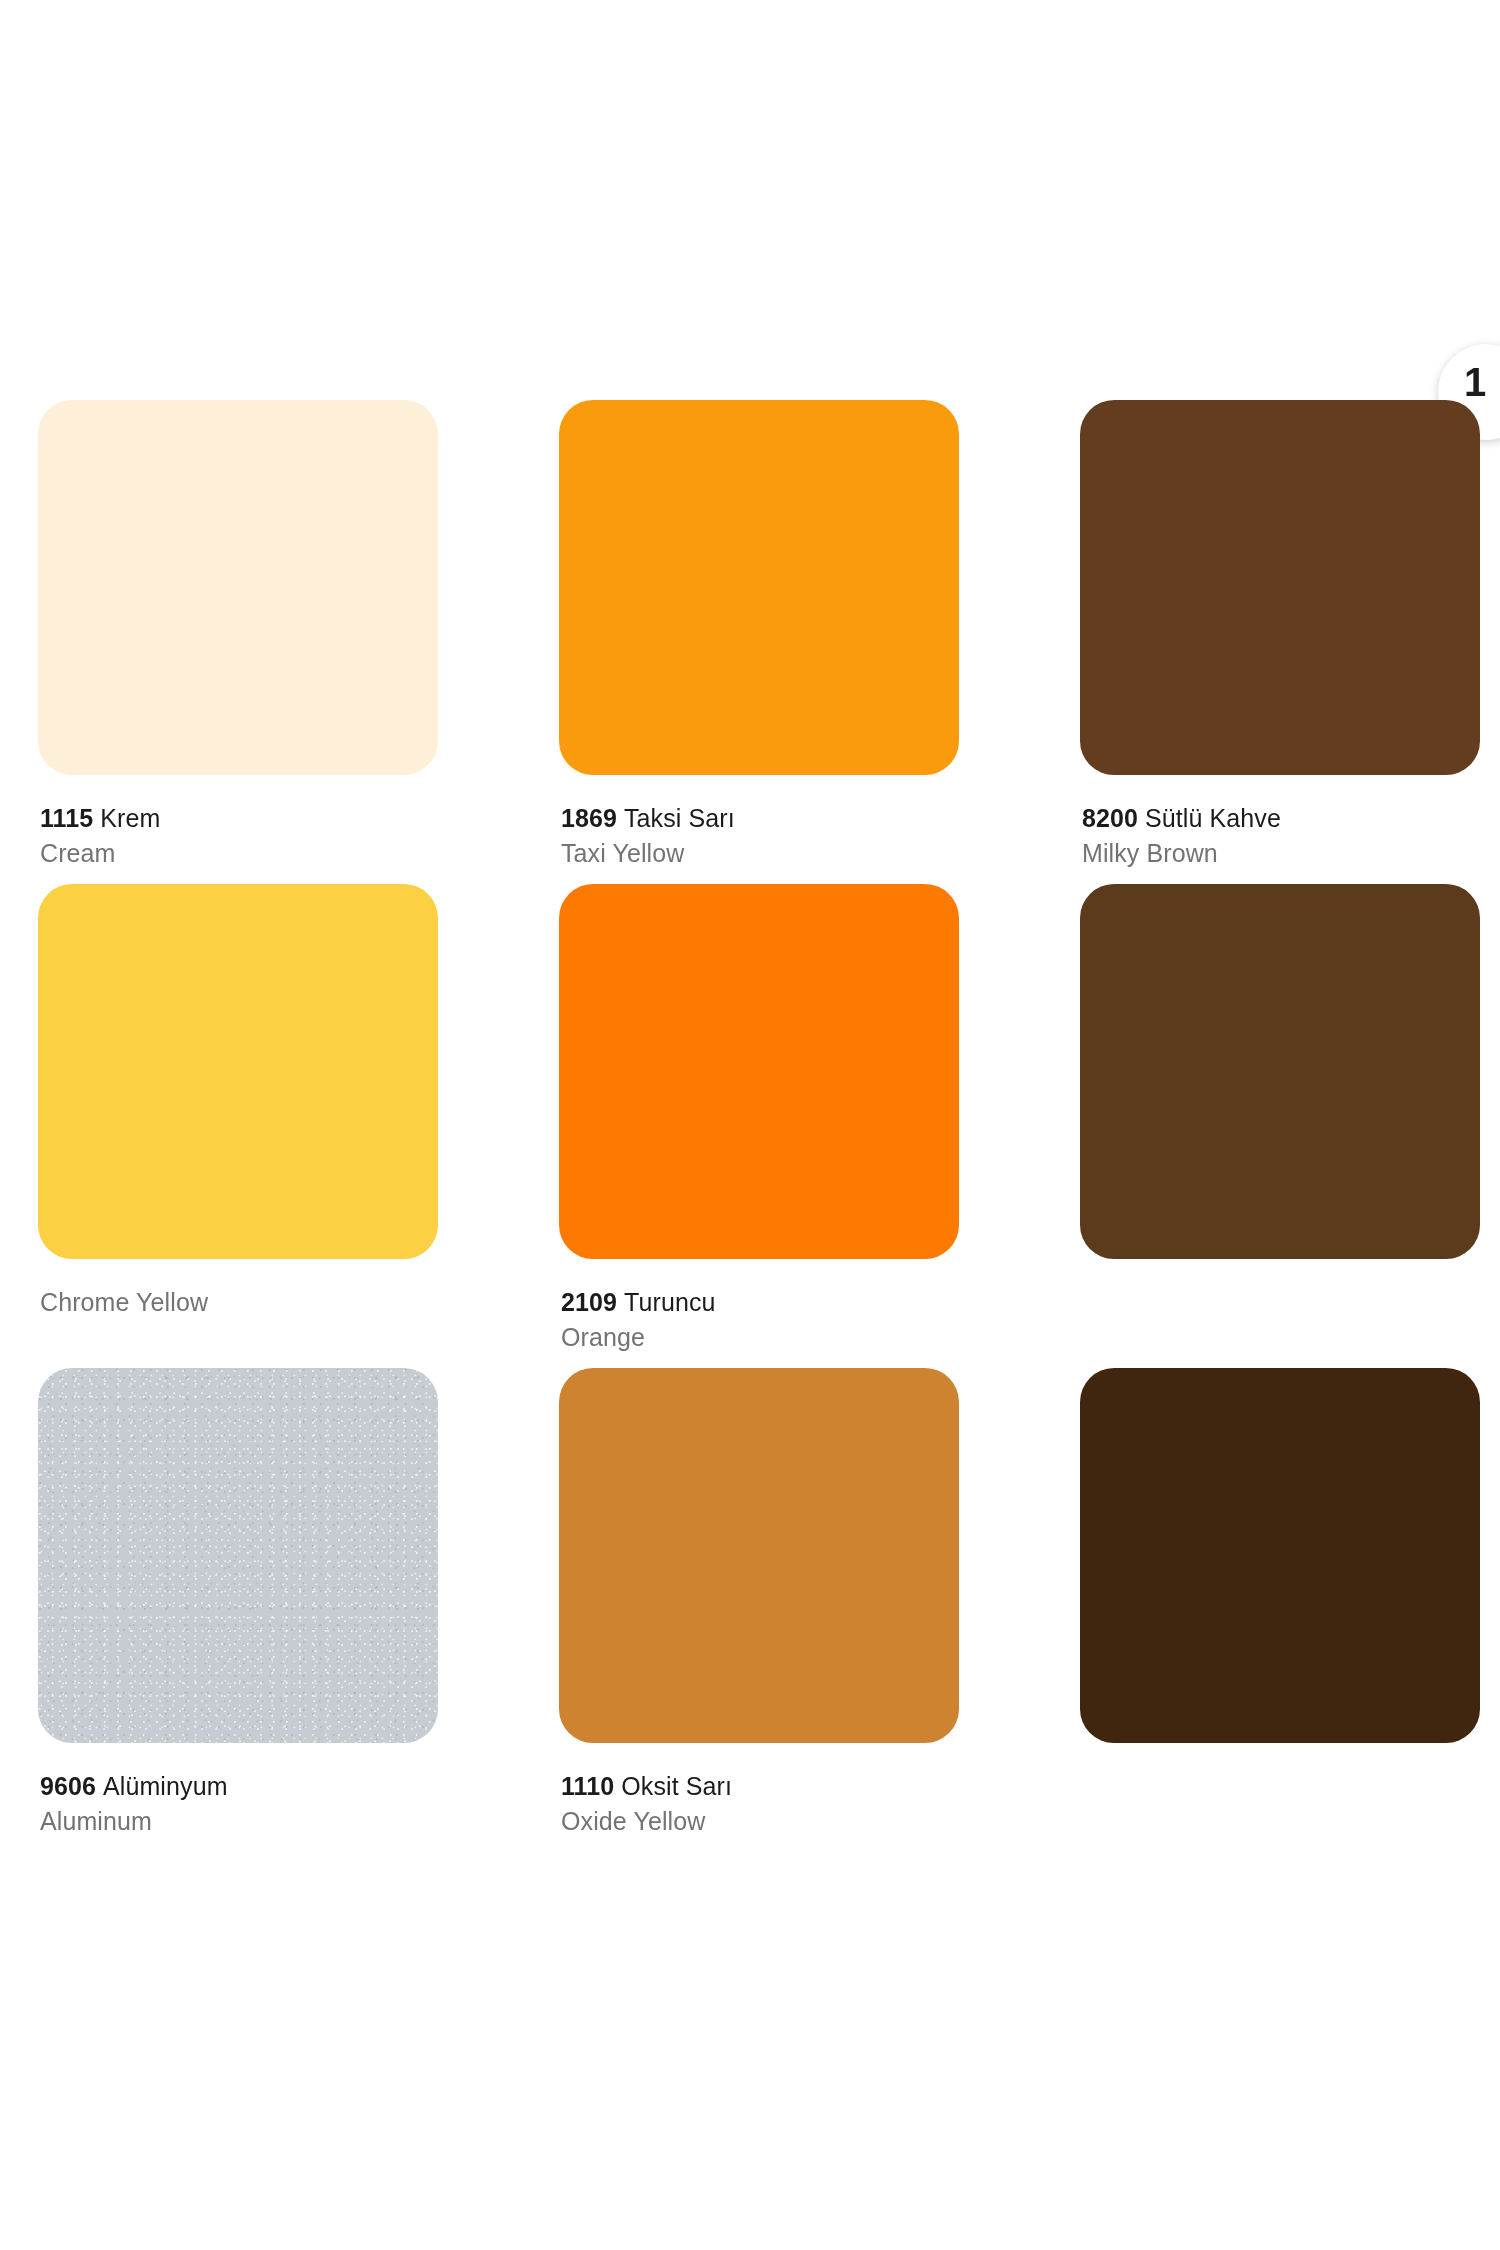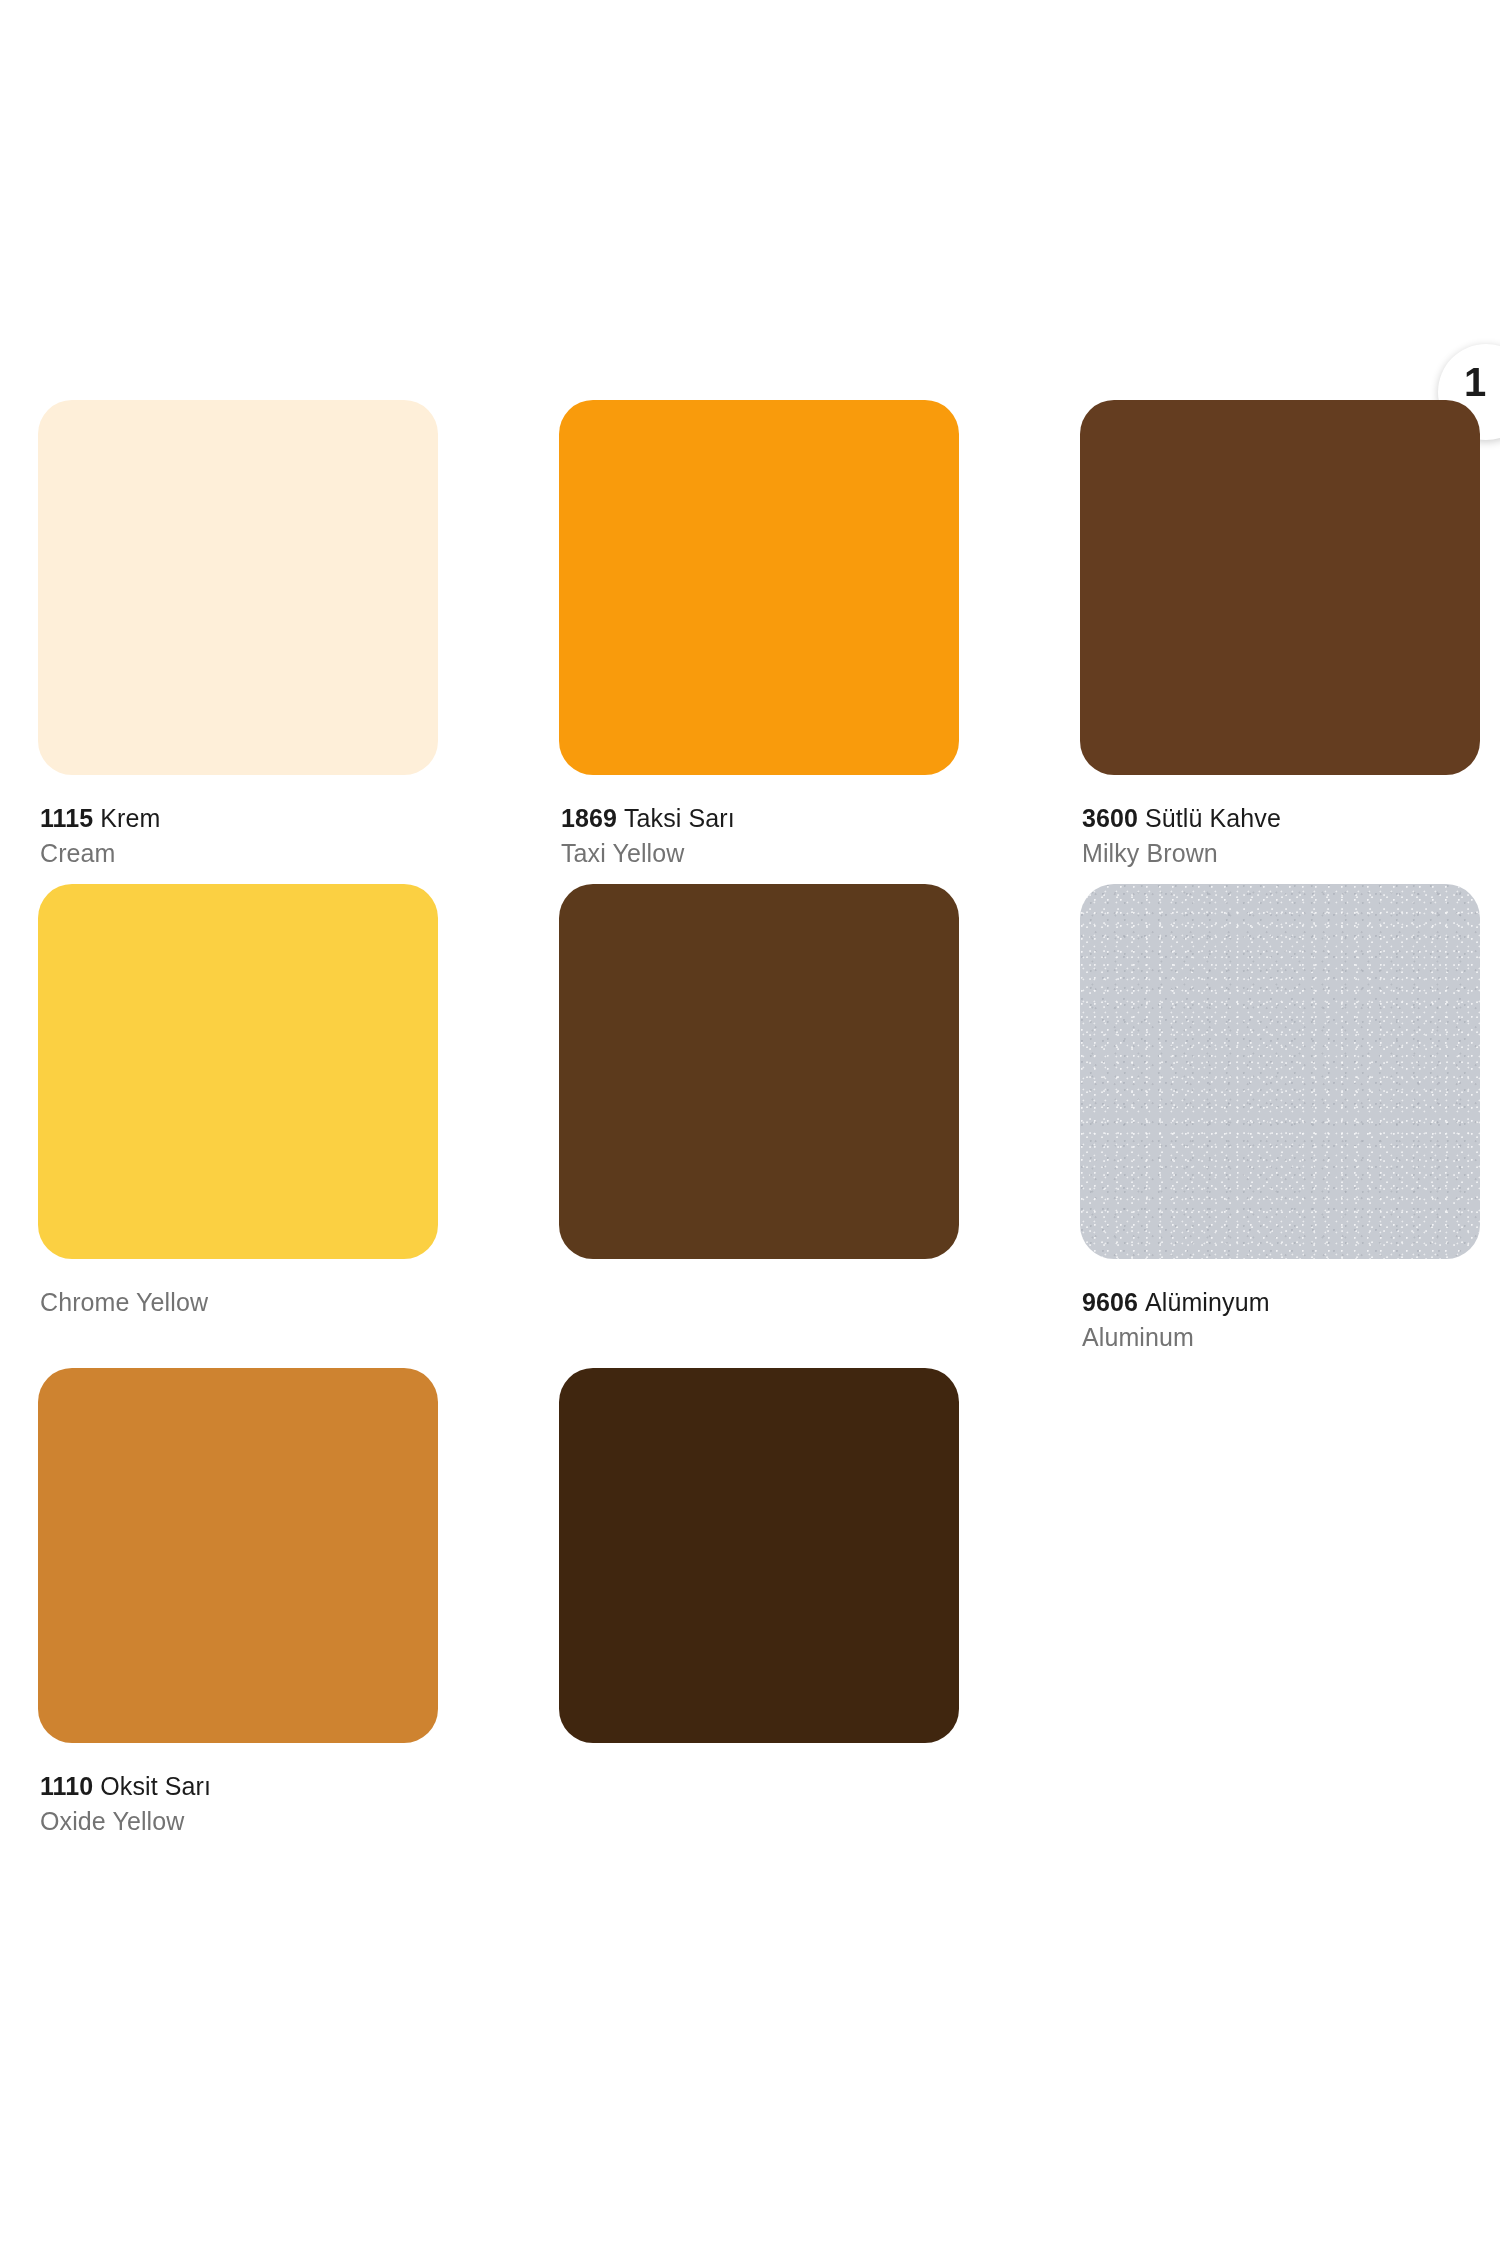--- a/index.html
+++ b/index.html
@@ -130,28 +130,35 @@
       <div class="swatch-card">
         <div class="swatch-chip" style="background: rgb(249, 155, 12);"></div>
         <div class="swatch-labels">
           <div class="label-line primary"><span class="code">1869</span><span>Taksi Sarı</span></div>
           <div class="label-line secondary">Taxi Yellow</div>
         </div>
       </div>
       <div class="swatch-card">
         <div class="swatch-chip" style="background: rgb(100, 61, 32);"></div>
         <div class="swatch-labels">
-          <div class="label-line primary"><span class="code">3600</span><span>Sütlü Kahve</span></div>
+          <div class="label-line primary"><span class="code">8200</span><span>Sütlü Kahve</span></div>
           <div class="label-line secondary">Milky Brown</div>
         </div>
       </div>
       <div class="swatch-card">
         <div class="swatch-chip" style="background: rgb(251, 208, 66);"></div>
         <div class="swatch-labels">
           <div class="label-line secondary">Chrome Yellow</div>
+        </div>
+      </div>
+      <div class="swatch-card">
+        <div class="swatch-chip" style="background: rgb(252, 122, 0);"></div>
+        <div class="swatch-labels">
+          <div class="label-line primary"><span class="code">2109</span><span>Turuncu</span></div>
+          <div class="label-line secondary">Orange</div>
         </div>
       </div>
       <div class="swatch-card">
         <div class="swatch-chip" style="background: rgb(92, 58, 28);"></div>
       </div>
       <div class="swatch-card">
         <div class="swatch-chip textured" style="background: rgb(199, 203, 210);"></div>
         <div class="swatch-labels">
           <div class="label-line primary"><span class="code">9606</span><span>Alüminyum</span></div>
           <div class="label-line secondary">Aluminum</div>

